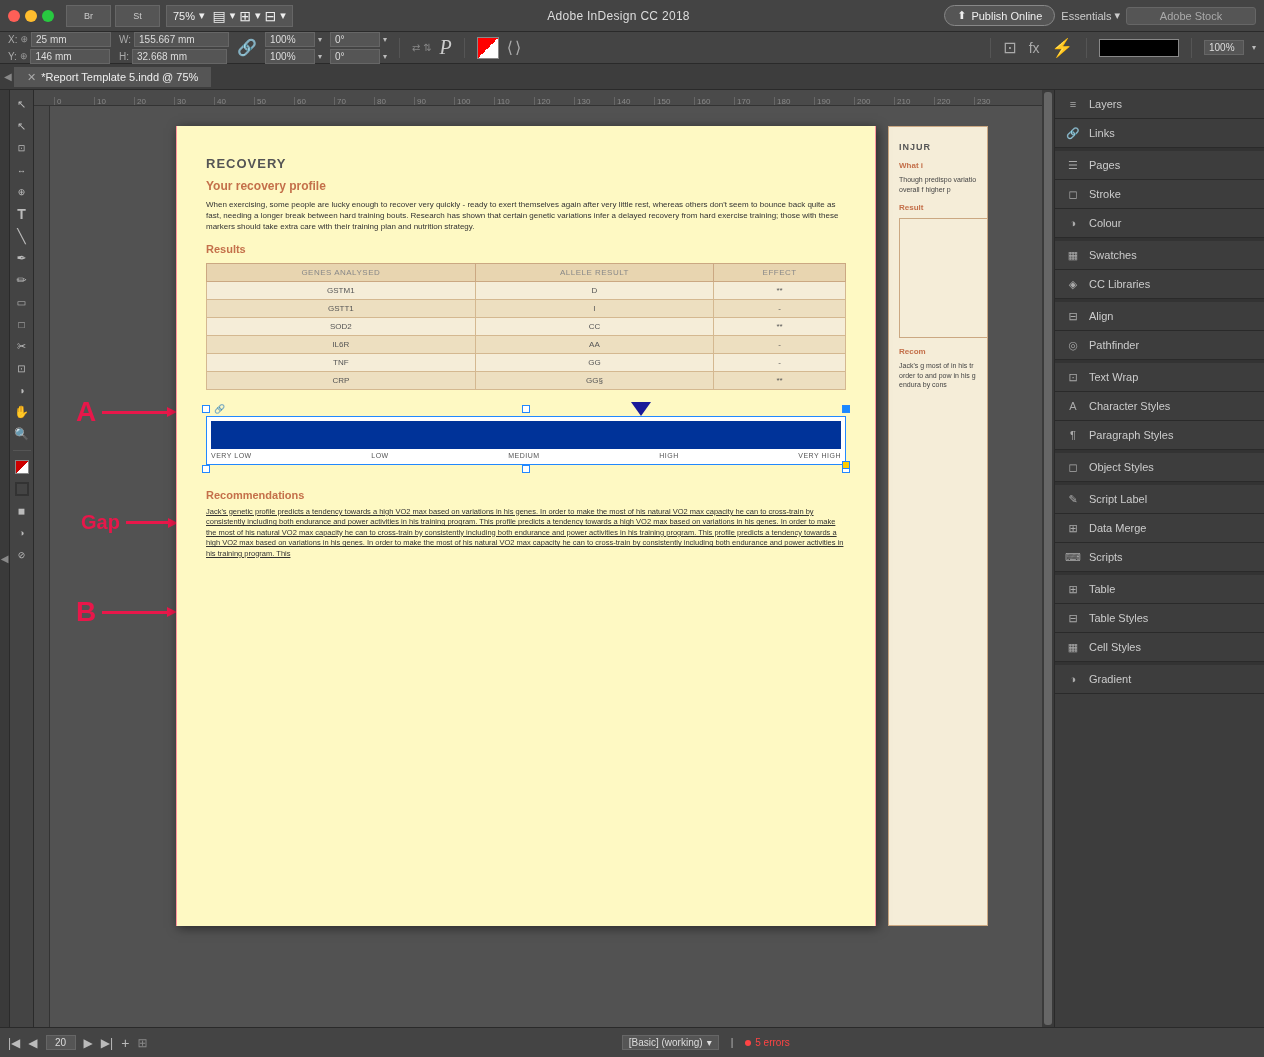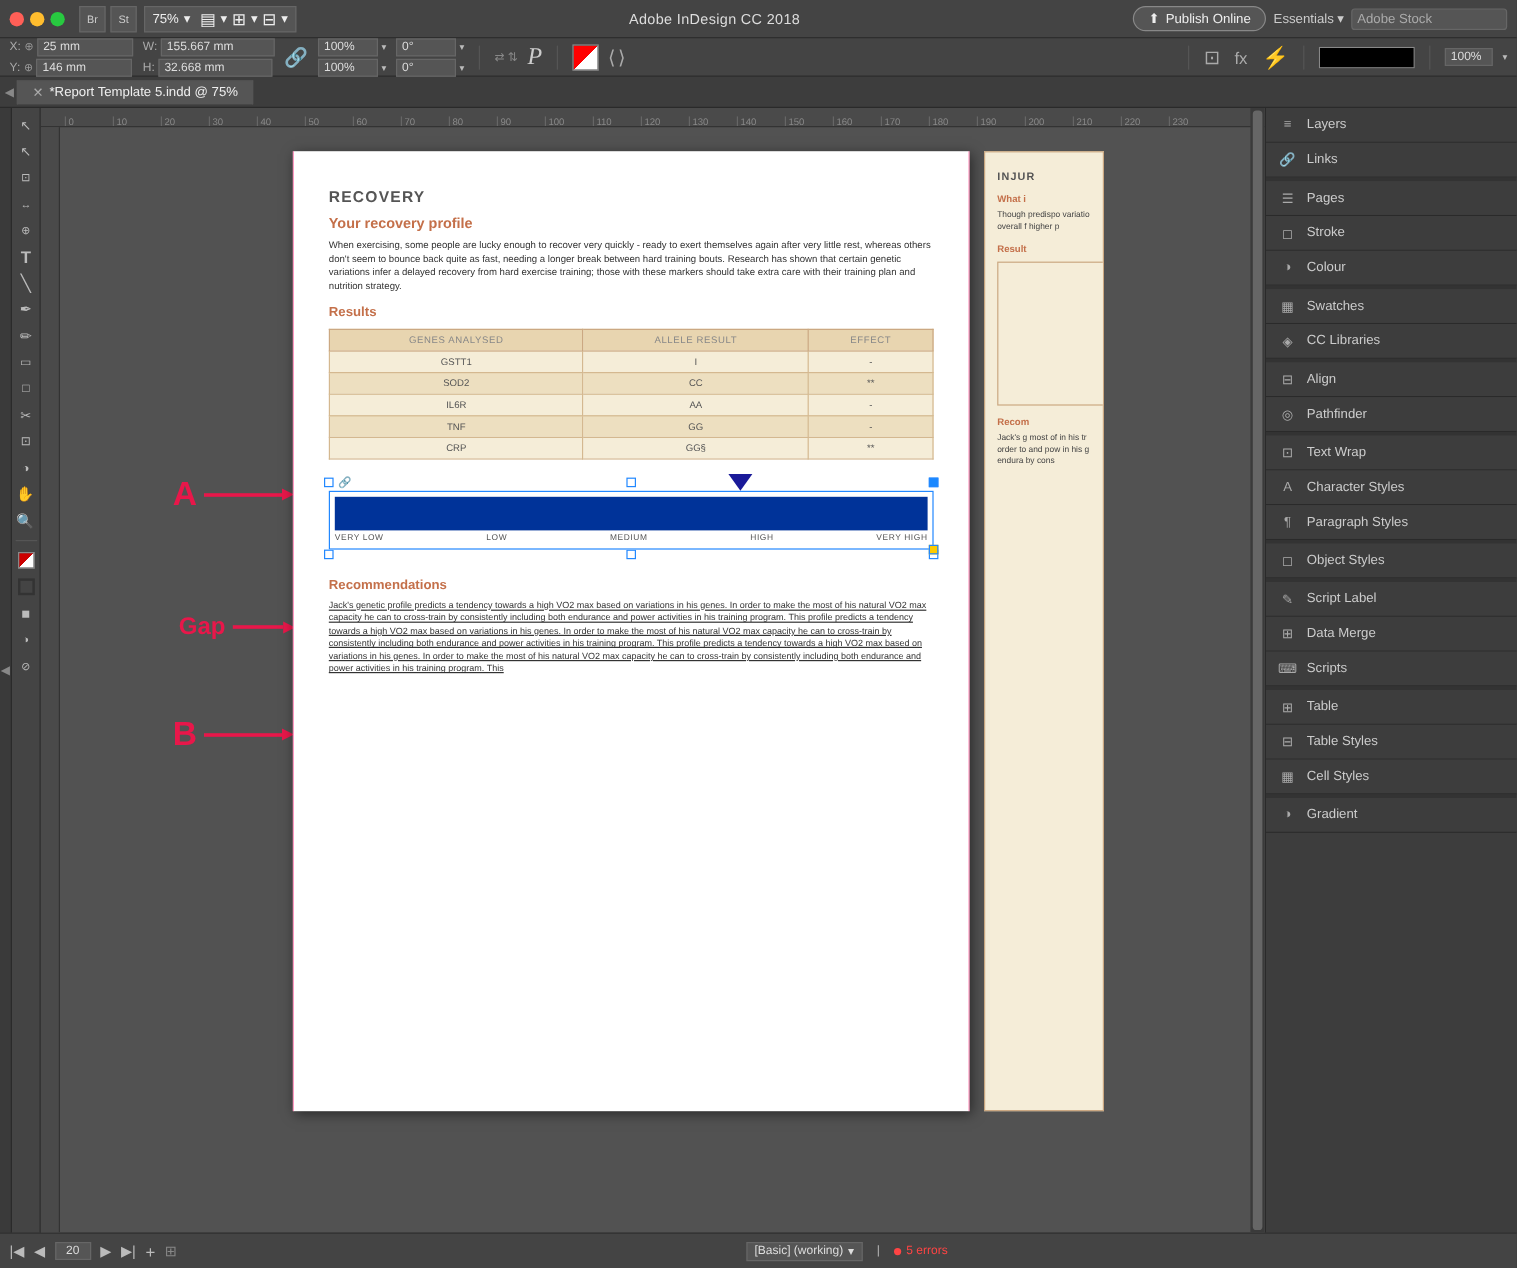--- a/index.html
+++ b/index.html
@@ -14,26 +14,26 @@
       padding: 0 8px;
       border-bottom: 1px solid #2a2a2a;
       gap: 6px;
     }
     .traffic-lights { display: flex; gap: 5px; align-items: center; }
     .tl { width: 12px; height: 12px; border-radius: 50%; }
     .tl-red { background: #ff5f57; }
     .tl-yellow { background: #ffbd2e; }
     .tl-green { background: #28c940; }
     .app-icons { display: flex; gap: 4px; margin-left: 6px; }
-    .app-icon-box { width: 22px; height: 22px; background: #555; border: 1px solid #666; display: flex; align-items: center; justify-content: center; font-size: 9px; color: #ccc; }
+    .app-icon-box { width: 45px; height: 22px; background: #555; border: 1px solid #666; display: flex; align-items: center; justify-content: center; font-size: 9px; color: #ccc; }
     .zoom-box { background: #555; border: 1px solid #666; padding: 2px 6px; display: flex; align-items: center; gap: 4px; font-size: 11px; color: #eee; }
     .title-center { flex: 1; text-align: center; font-size: 12px; color: #ddd; letter-spacing: 0.3px; }
     .publish-btn { background: #555; border: 1px solid #888; border-radius: 12px; padding: 3px 12px; font-size: 11px; color: #eee; display: flex; align-items: center; gap: 5px; cursor: pointer; }
     .essentials-btn { background: transparent; border: none; color: #ccc; font-size: 11px; display: flex; align-items: center; gap: 3px; cursor: pointer; }
-    .search-box { background: #555; border: 1px solid #666; border-radius: 3px; padding: 2px 4px; font-size: 11px; color: #aaa; width: 130px; }
+    .search-box { background: #555; border: 1px solid #666; border-radius: 3px; padding: 2px 16px; font-size: 11px; color: #aaa; width: 130px; text-align: center; }
 
     
     #toolbar2 {
       height: 32px;
       background: #444;
       display: flex;
       align-items: center;
       padding: 0 8px;
       border-bottom: 1px solid #2a2a2a;
       gap: 8px;
@@ -122,23 +122,23 @@
       right: 0;
       bottom: 0;
       overflow: hidden;
       display: flex;
       flex-direction: column;
       align-items: center;
       padding: 20px;
     }
 
     #page-left {
-      width: 564px;
+      width: 700px;
       min-height: 800px;
-      background: #ffffff;
+      background: #fef9c3;
       box-shadow: 2px 2px 10px rgba(0,0,0,0.5);
       padding: 30px 30px 30px 30px;
       position: relative;
     }
 
     
     .section-title { font-size: 13px; font-weight: bold; color: #555; letter-spacing: 1px; margin-bottom: 8px; font-family: Arial; text-transform: uppercase; }
     .subsection-title { font-size: 12px; font-weight: bold; color: #c4704a; margin-bottom: 6px; font-family: Arial; }
     .body-text { font-size: 8px; color: #333; line-height: 1.4; margin-bottom: 10px; font-family: Arial; }
     .results-label { font-size: 11px; font-weight: bold; color: #c4704a; margin-bottom: 8px; font-family: Arial; }
@@ -431,20 +431,25 @@
 
           <table class="gene-table">
             <thead>
               <tr>
                 <th>GENES ANALYSED</th>
                 <th>ALLELE RESULT</th>
                 <th>EFFECT</th>
               </tr>
             </thead>
             <tbody id="gene-table-body">
+            <tr>
+                  <td>GSTM1</td>
+                  <td>D</td>
+                  <td>**</td>
+                </tr>
                 <tr>
                   <td>GSTT1</td>
                   <td>I</td>
                   <td>-</td>
                 </tr>
                 <tr>
                   <td>SOD2</td>
                   <td>CC</td>
                   <td>**</td>
                 </tr>

